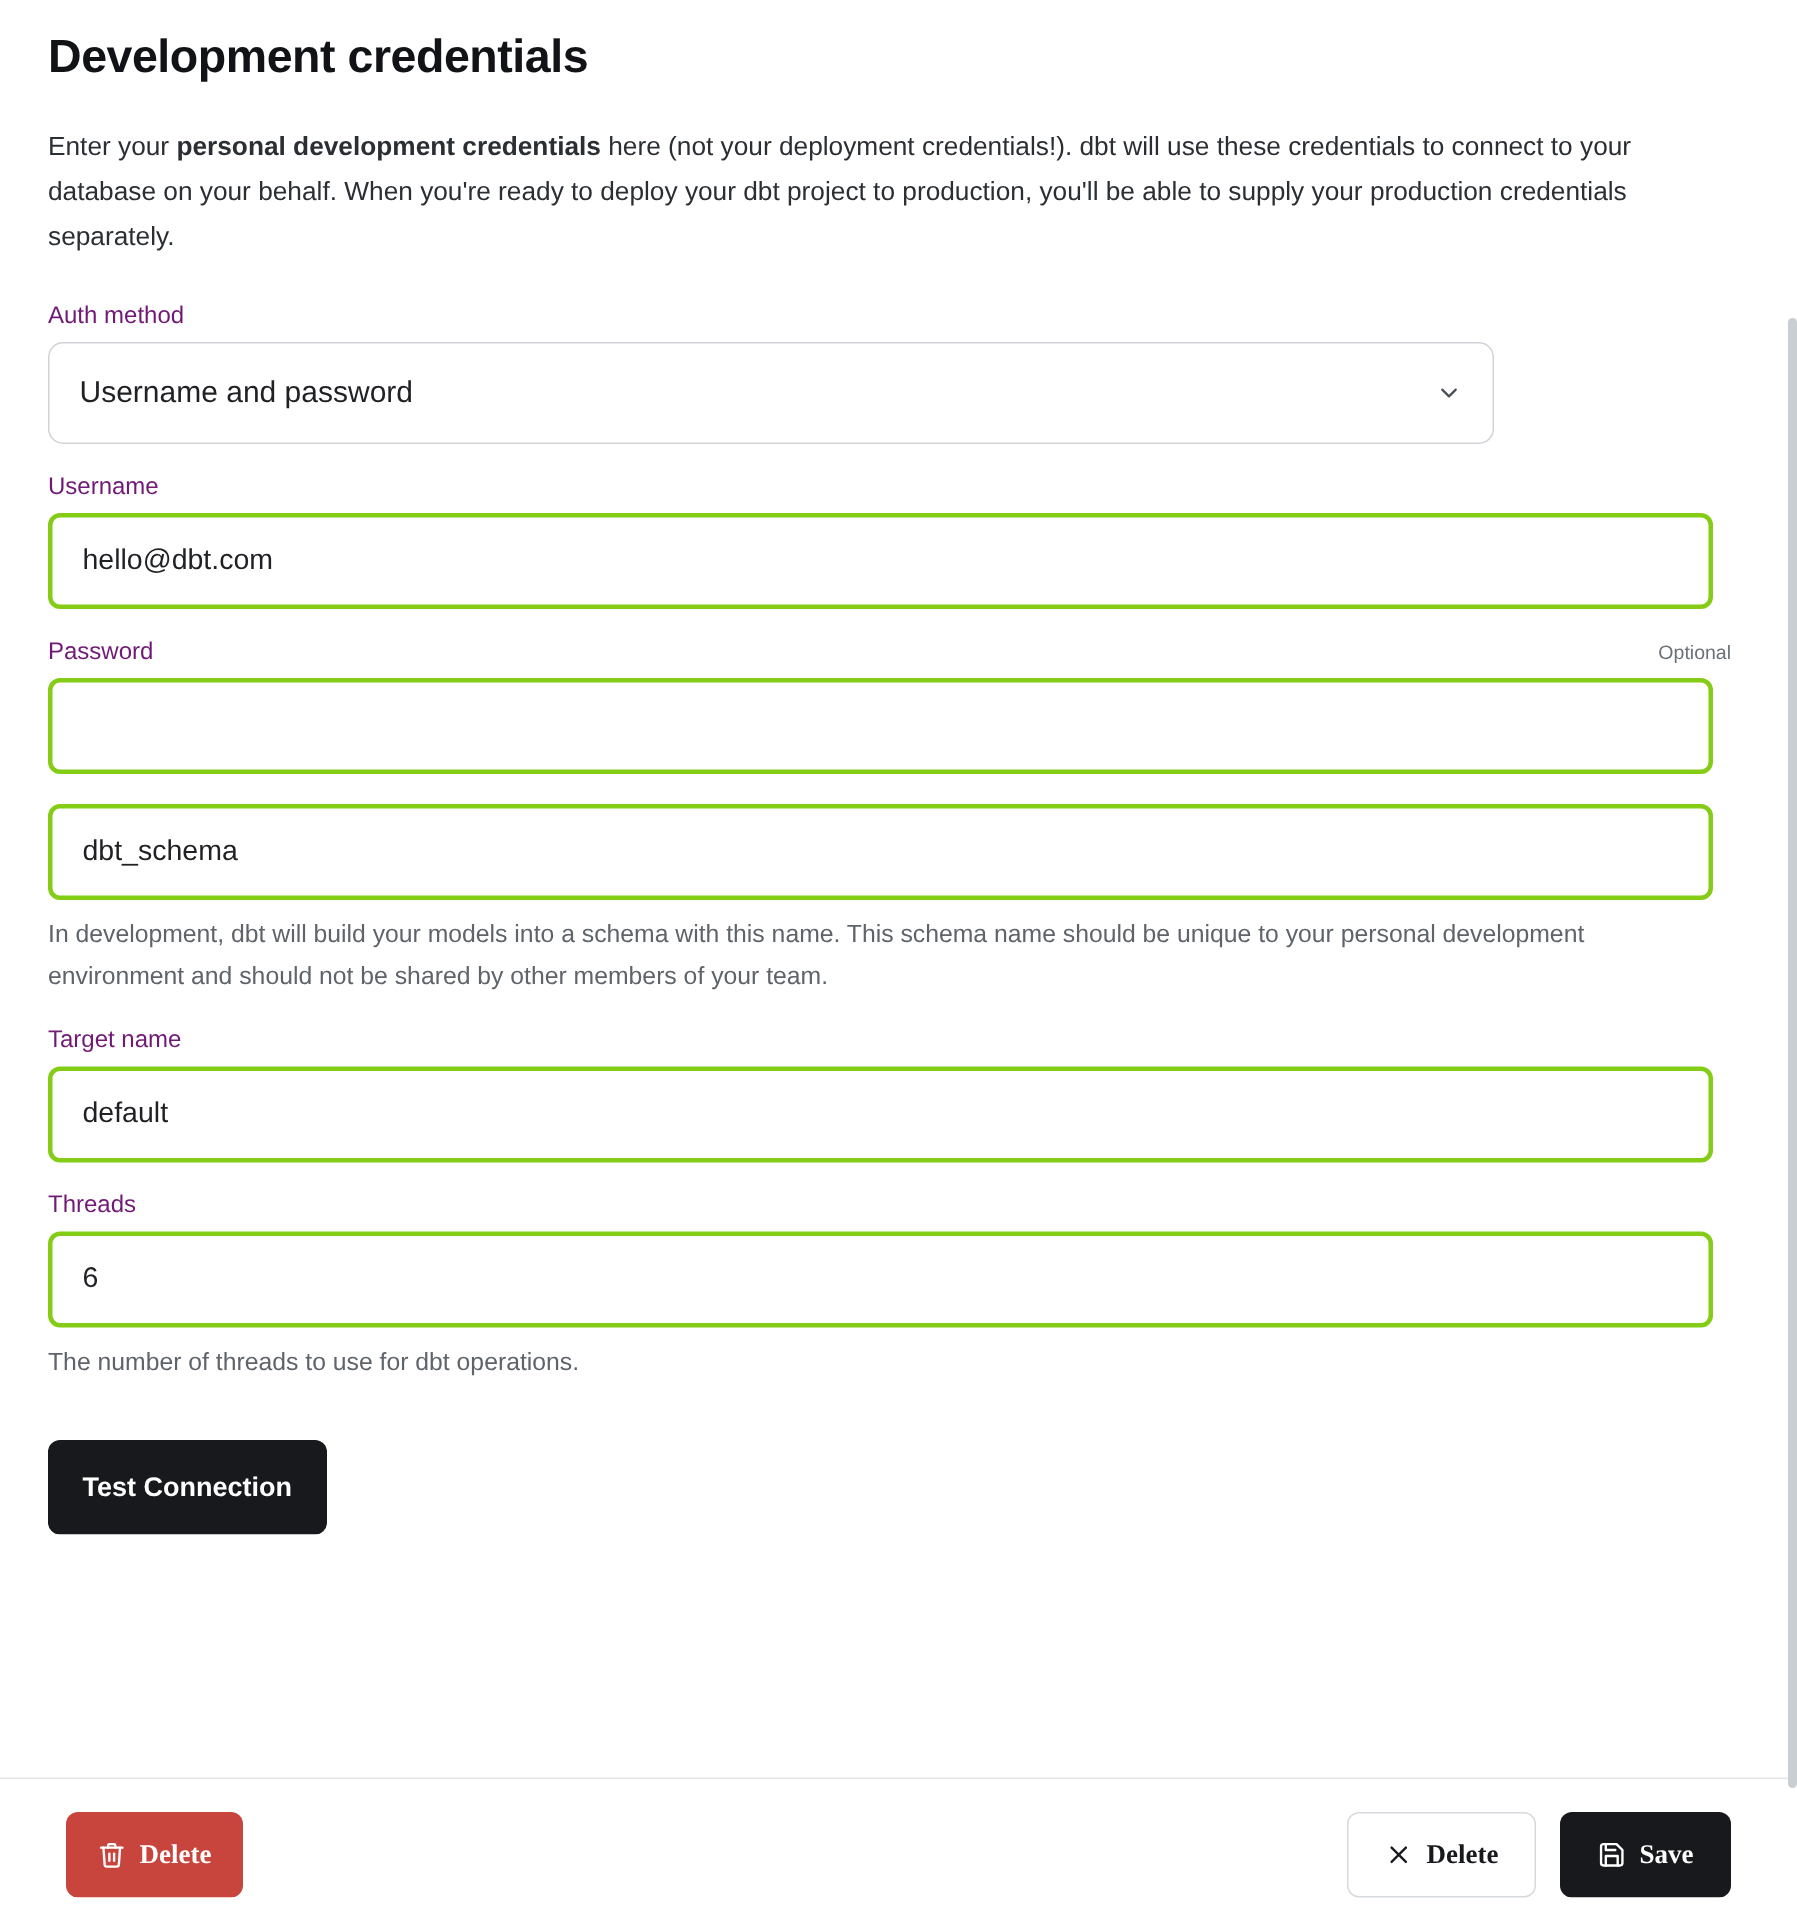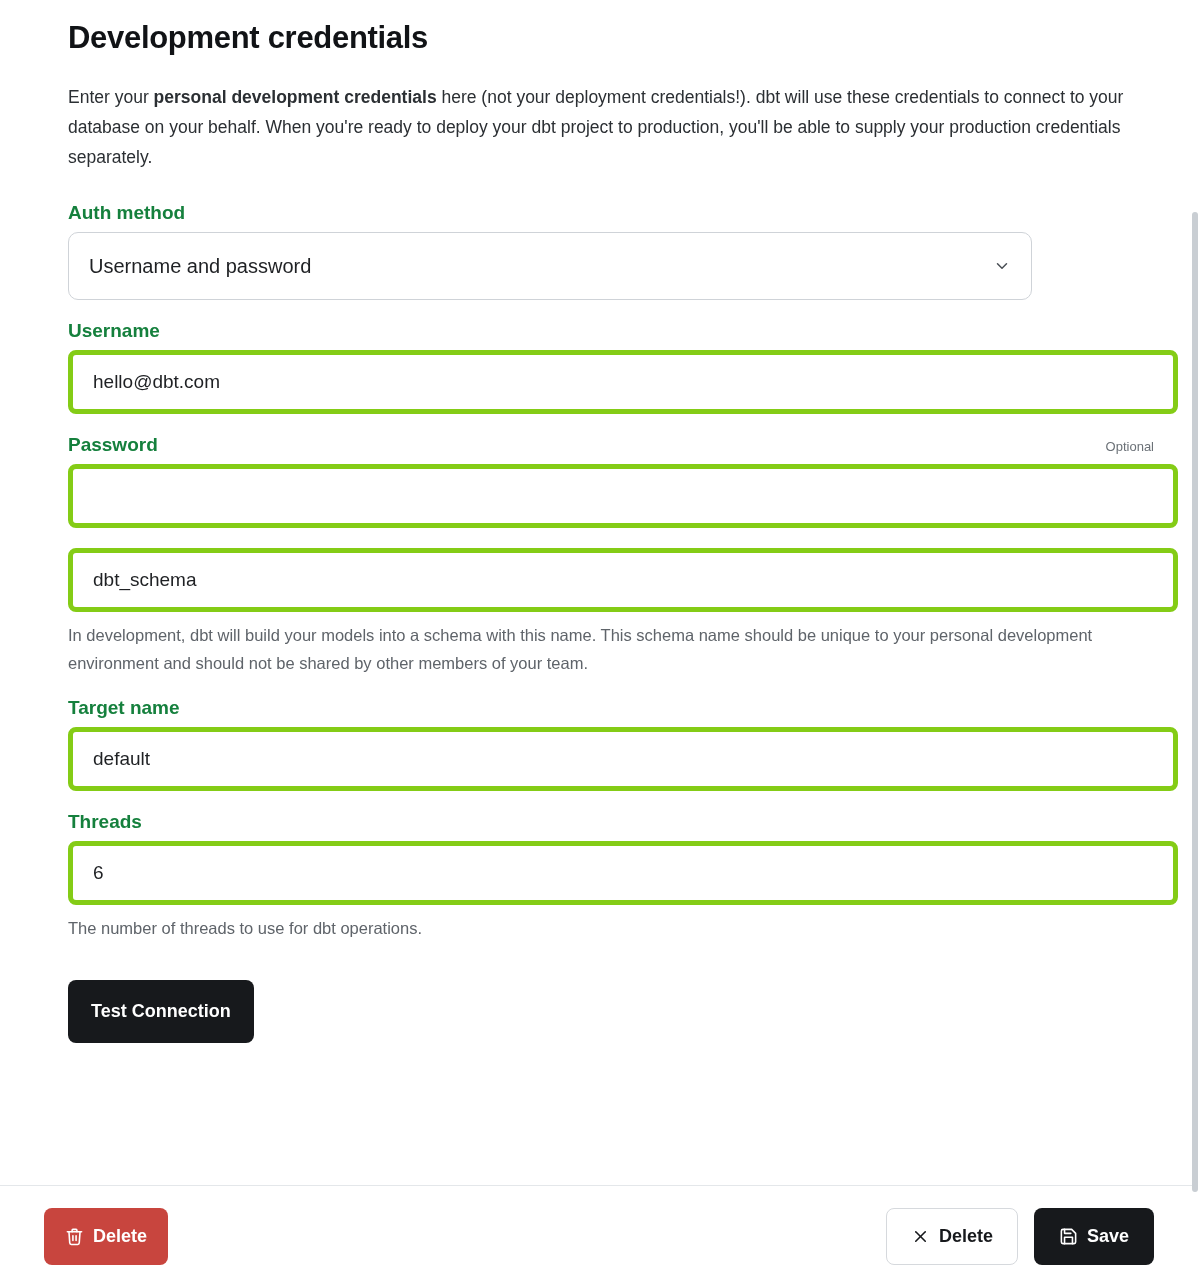--- a/index.html
+++ b/index.html
@@ -20,21 +20,21 @@
   .page {
     position: relative;
     width: 1198px;
     height: 1287px;
     background: #ffffff;
     display: flex;
     flex-direction: column;
   }
 
   .content {
-    padding: 20px 44px 0 68px;
+    padding: 20px 44px 0 32px;
     flex: 1 1 auto;
   }
 
   .page-title {
     font-size: 31px;
     font-weight: 700;
     letter-spacing: -0.3px;
     margin: 0 0 26px 0;
     color: #111316;
   }
@@ -50,34 +50,34 @@
 
   .field { margin-bottom: 20px; }
 
   .field-label-row {
     display: flex;
     align-items: baseline;
     justify-content: space-between;
     margin-bottom: 8px;
   }
   .field-label {
-    font-size: 19px;
-    font-weight: 700;
-    color: #15803d;
+    font-size: 16px;
+    font-weight: 400;
+    color: #701a75;
   }
   .field-optional {
     font-size: 13px;
     color: #6b7177;
     font-weight: 400;
   }
 
   .input {
     width: 1110px;
     height: 64px;
-    border: 5px solid #84cc16;
+    border: 3px solid #84cc16;
     border-radius: 8px;
     background: #ffffff;
     display: flex;
     align-items: center;
     padding: 0 20px;
     font-size: 19px;
     color: #1f2124;
   }
   .input.empty { color: #9aa0a6; }
 
@@ -133,20 +133,21 @@
     border-radius: 8px;
   }
 
   .footer {
     border-top: 1px solid #e4e7ea;
     padding: 22px 44px;
     display: flex;
     align-items: center;
     justify-content: space-between;
     background: #ffffff;
+    font-family: Liberation Serif, serif;
   }
 
   .btn-delete {
     background: #c8453e;
     color: #ffffff;
     height: 57px;
     padding: 0 20px;
   }
   .btn-cancel {
     background: #ffffff;

